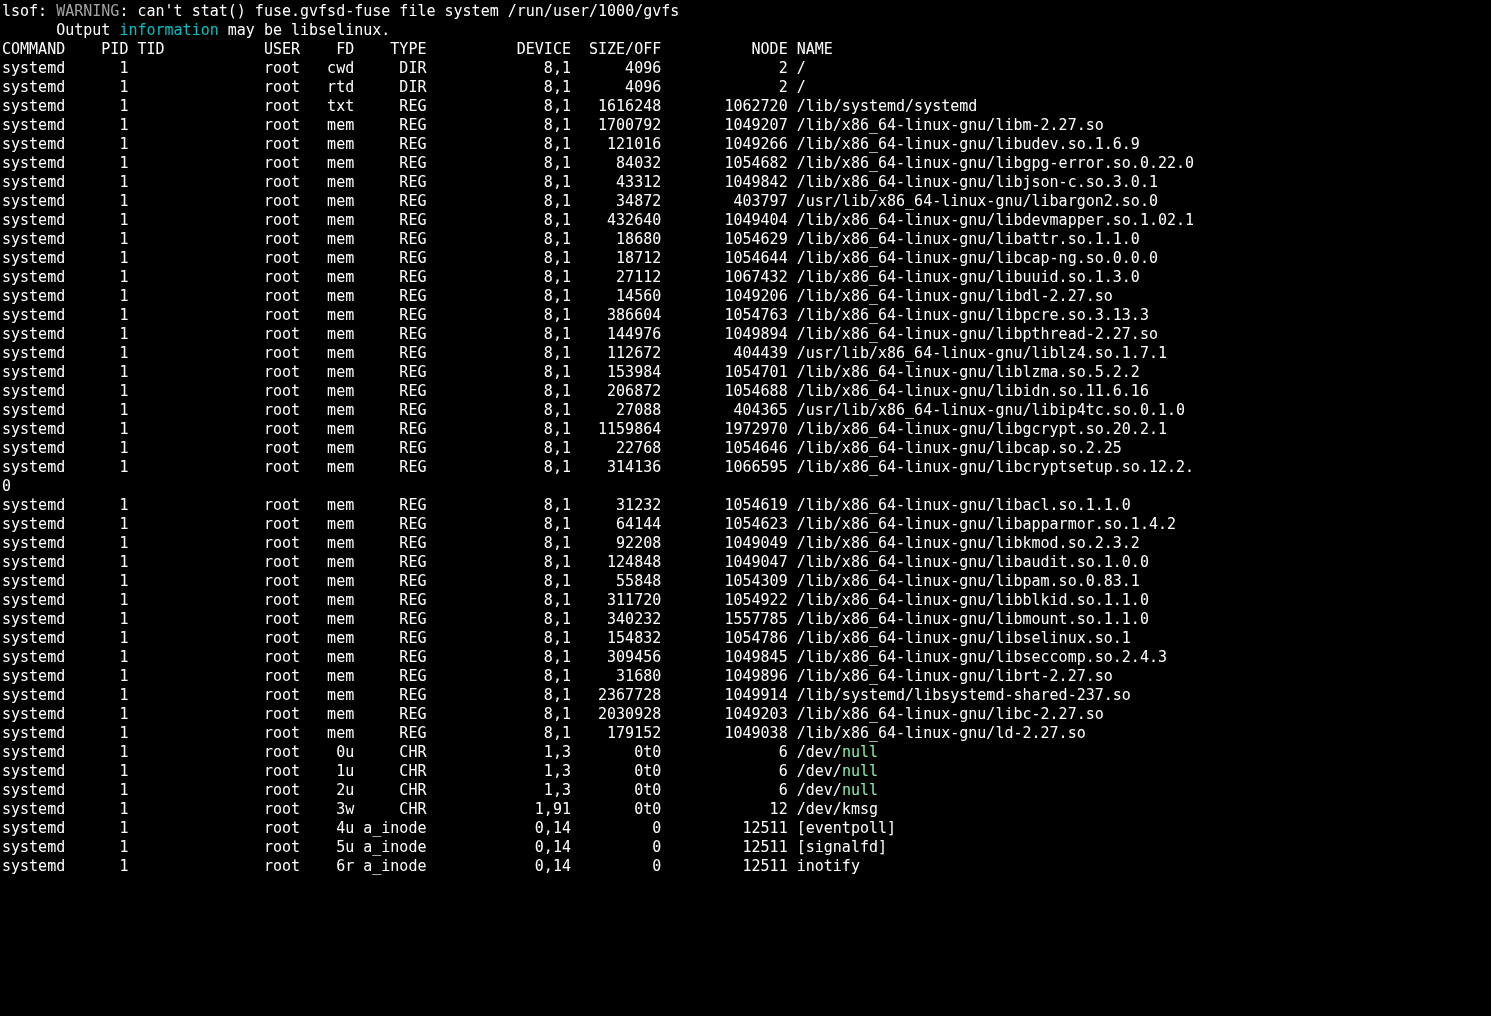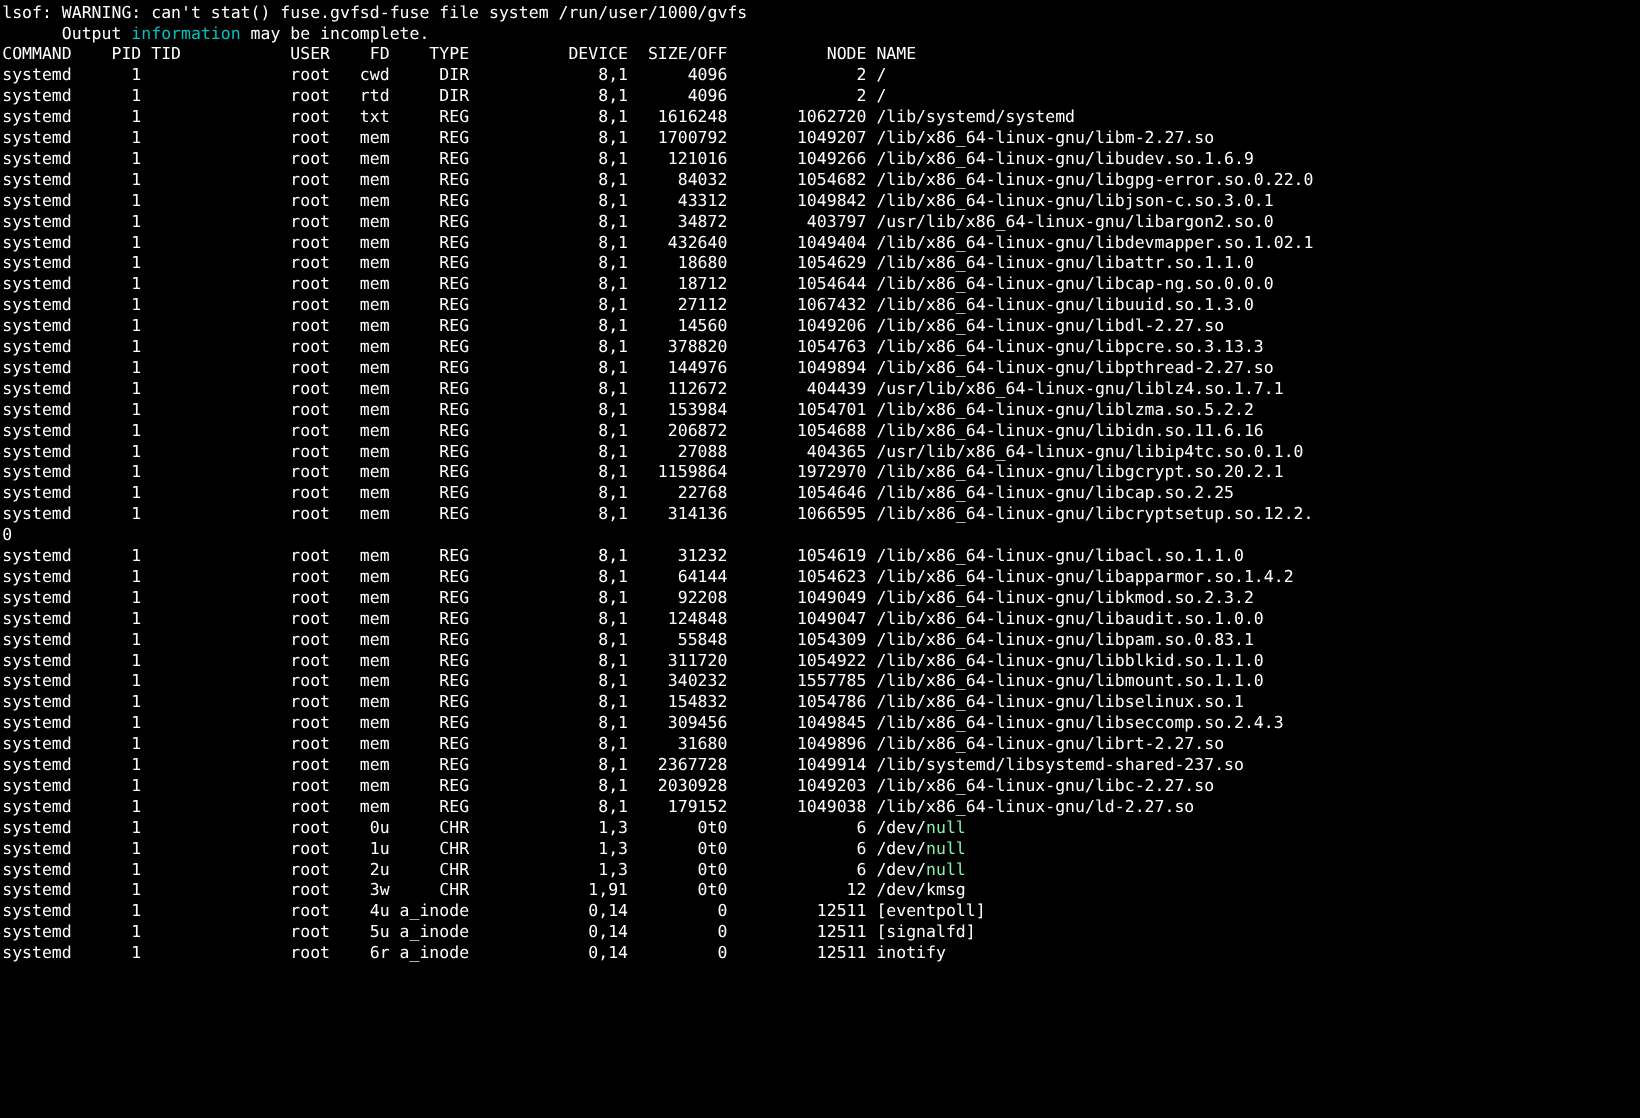--- a/index.html
+++ b/index.html
@@ -11,45 +11,45 @@
     font-size: 15px;
     line-height: 19px;
     width: 1491px;
     height: 1016px;
     overflow: hidden;
   }
   .term {
     white-space: pre;
     padding: 2px 0 0 2px;
   }
-  .kw { color: #ffffff; }   
+  .kw { color: #a3a3a3; }   
   .cy { color: #00c0c0; text-align: right; }   
   .mg { color: #86efac; }   
   .bold { font-weight: normal; }
 </style>
 </head>
 <body>
 
 <div class="term" id="term"><span class="bold">lsof: </span><span class="kw bold">WARNING</span><span class="bold">: can't stat() fuse.gvfsd-fuse file system /run/user/1000/gvfs</span>
-<span class="bold">      Output </span><span class="cy bold">information</span><span class="bold"> may be incomplete.</span>
+<span class="bold">      Output </span><span class="cy bold">information</span><span class="bold"> may be libselinux.</span>
 <span class="bold">COMMAND    PID TID           USER    FD    TYPE          DEVICE  SIZE/OFF          NODE NAME</span>
 <span class="bold">systemd      1               root   cwd     DIR             8,1      4096             2 /</span>
 <span class="bold">systemd      1               root   rtd     DIR             8,1      4096             2 /</span>
 <span class="bold">systemd      1               root   txt     REG             8,1   1616248       1062720 /lib/systemd/systemd</span>
 <span class="bold">systemd      1               root   mem     REG             8,1   1700792       1049207 /lib/x86_64-linux-gnu/libm-2.27.so</span>
 <span class="bold">systemd      1               root   mem     REG             8,1    121016       1049266 /lib/x86_64-linux-gnu/libudev.so.1.6.9</span>
 <span class="bold">systemd      1               root   mem     REG             8,1     84032       1054682 /lib/x86_64-linux-gnu/libgpg-error.so.0.22.0</span>
 <span class="bold">systemd      1               root   mem     REG             8,1     43312       1049842 /lib/x86_64-linux-gnu/libjson-c.so.3.0.1</span>
 <span class="bold">systemd      1               root   mem     REG             8,1     34872        403797 /usr/lib/x86_64-linux-gnu/libargon2.so.0</span>
 <span class="bold">systemd      1               root   mem     REG             8,1    432640       1049404 /lib/x86_64-linux-gnu/libdevmapper.so.1.02.1</span>
 <span class="bold">systemd      1               root   mem     REG             8,1     18680       1054629 /lib/x86_64-linux-gnu/libattr.so.1.1.0</span>
 <span class="bold">systemd      1               root   mem     REG             8,1     18712       1054644 /lib/x86_64-linux-gnu/libcap-ng.so.0.0.0</span>
 <span class="bold">systemd      1               root   mem     REG             8,1     27112       1067432 /lib/x86_64-linux-gnu/libuuid.so.1.3.0</span>
 <span class="bold">systemd      1               root   mem     REG             8,1     14560       1049206 /lib/x86_64-linux-gnu/libdl-2.27.so</span>
-<span class="bold">systemd      1               root   mem     REG             8,1    378820       1054763 /lib/x86_64-linux-gnu/libpcre.so.3.13.3</span>
+<span class="bold">systemd      1               root   mem     REG             8,1    386604       1054763 /lib/x86_64-linux-gnu/libpcre.so.3.13.3</span>
 <span class="bold">systemd      1               root   mem     REG             8,1    144976       1049894 /lib/x86_64-linux-gnu/libpthread-2.27.so</span>
 <span class="bold">systemd      1               root   mem     REG             8,1    112672        404439 /usr/lib/x86_64-linux-gnu/liblz4.so.1.7.1</span>
 <span class="bold">systemd      1               root   mem     REG             8,1    153984       1054701 /lib/x86_64-linux-gnu/liblzma.so.5.2.2</span>
 <span class="bold">systemd      1               root   mem     REG             8,1    206872       1054688 /lib/x86_64-linux-gnu/libidn.so.11.6.16</span>
 <span class="bold">systemd      1               root   mem     REG             8,1     27088        404365 /usr/lib/x86_64-linux-gnu/libip4tc.so.0.1.0</span>
 <span class="bold">systemd      1               root   mem     REG             8,1   1159864       1972970 /lib/x86_64-linux-gnu/libgcrypt.so.20.2.1</span>
 <span class="bold">systemd      1               root   mem     REG             8,1     22768       1054646 /lib/x86_64-linux-gnu/libcap.so.2.25</span>
 <span class="bold">systemd      1               root   mem     REG             8,1    314136       1066595 /lib/x86_64-linux-gnu/libcryptsetup.so.12.2.</span>
 <span class="bold">0</span>
 <span class="bold">systemd      1               root   mem     REG             8,1     31232       1054619 /lib/x86_64-linux-gnu/libacl.so.1.1.0</span>

